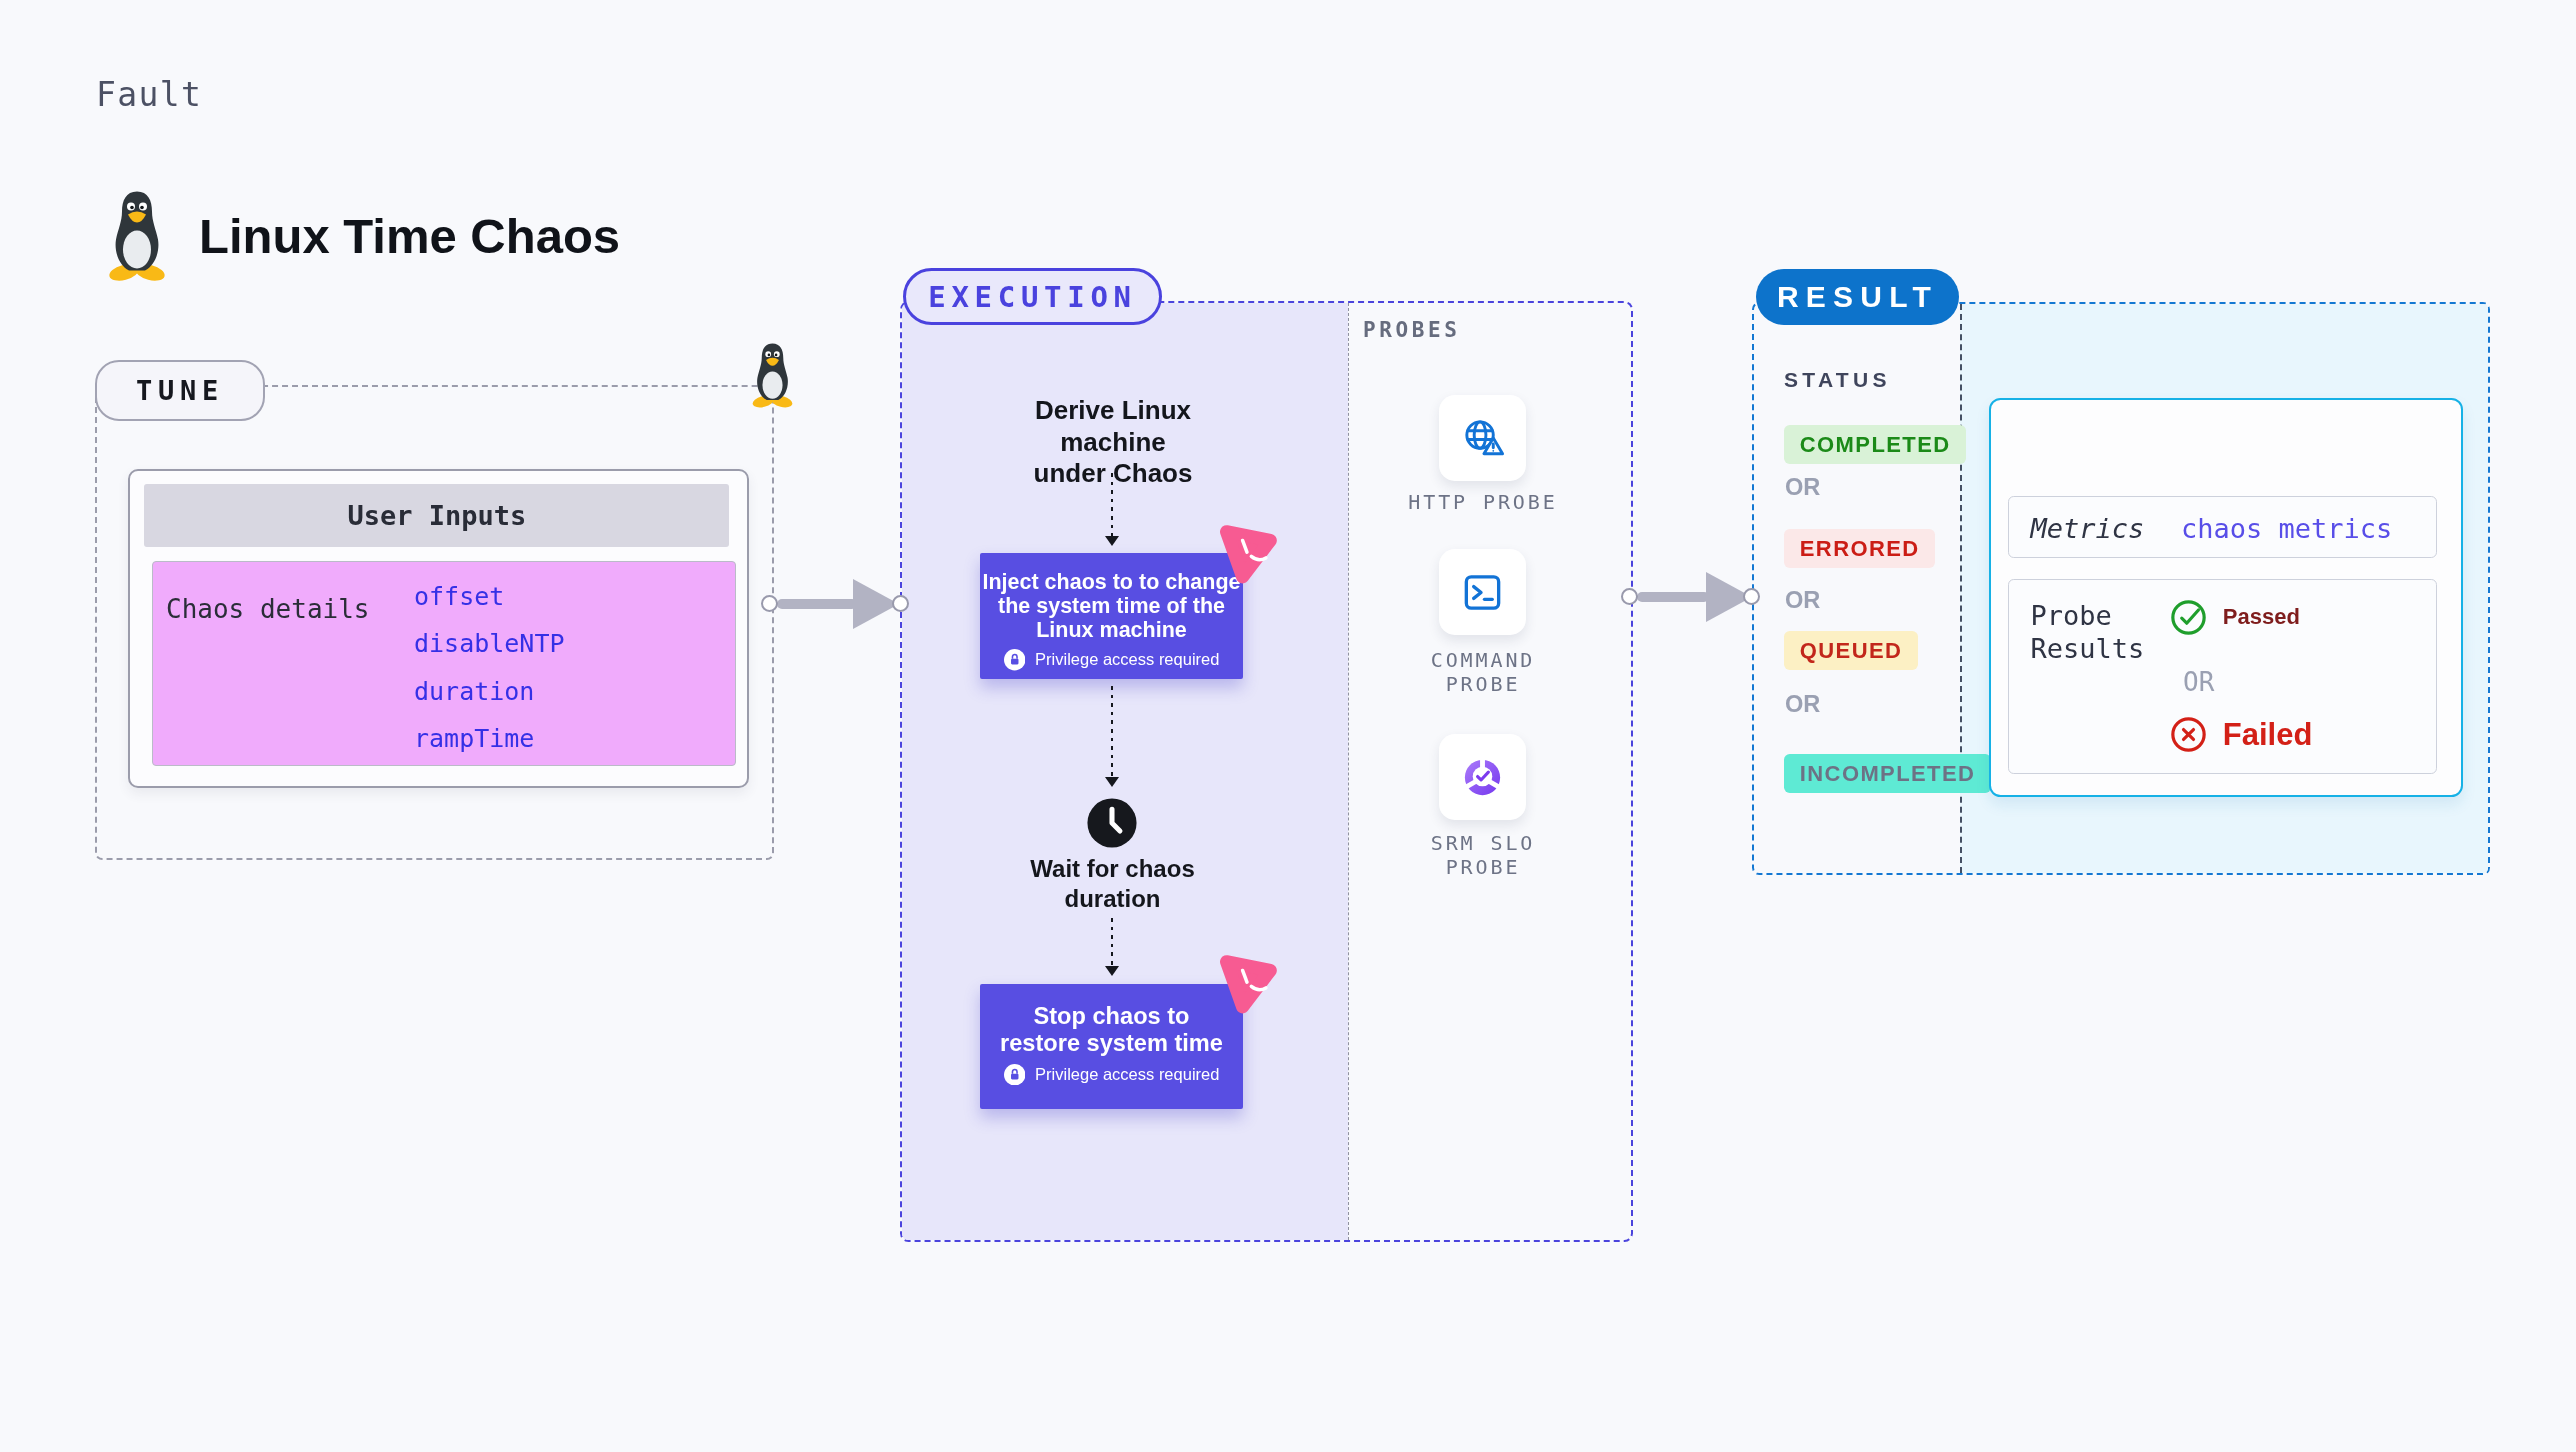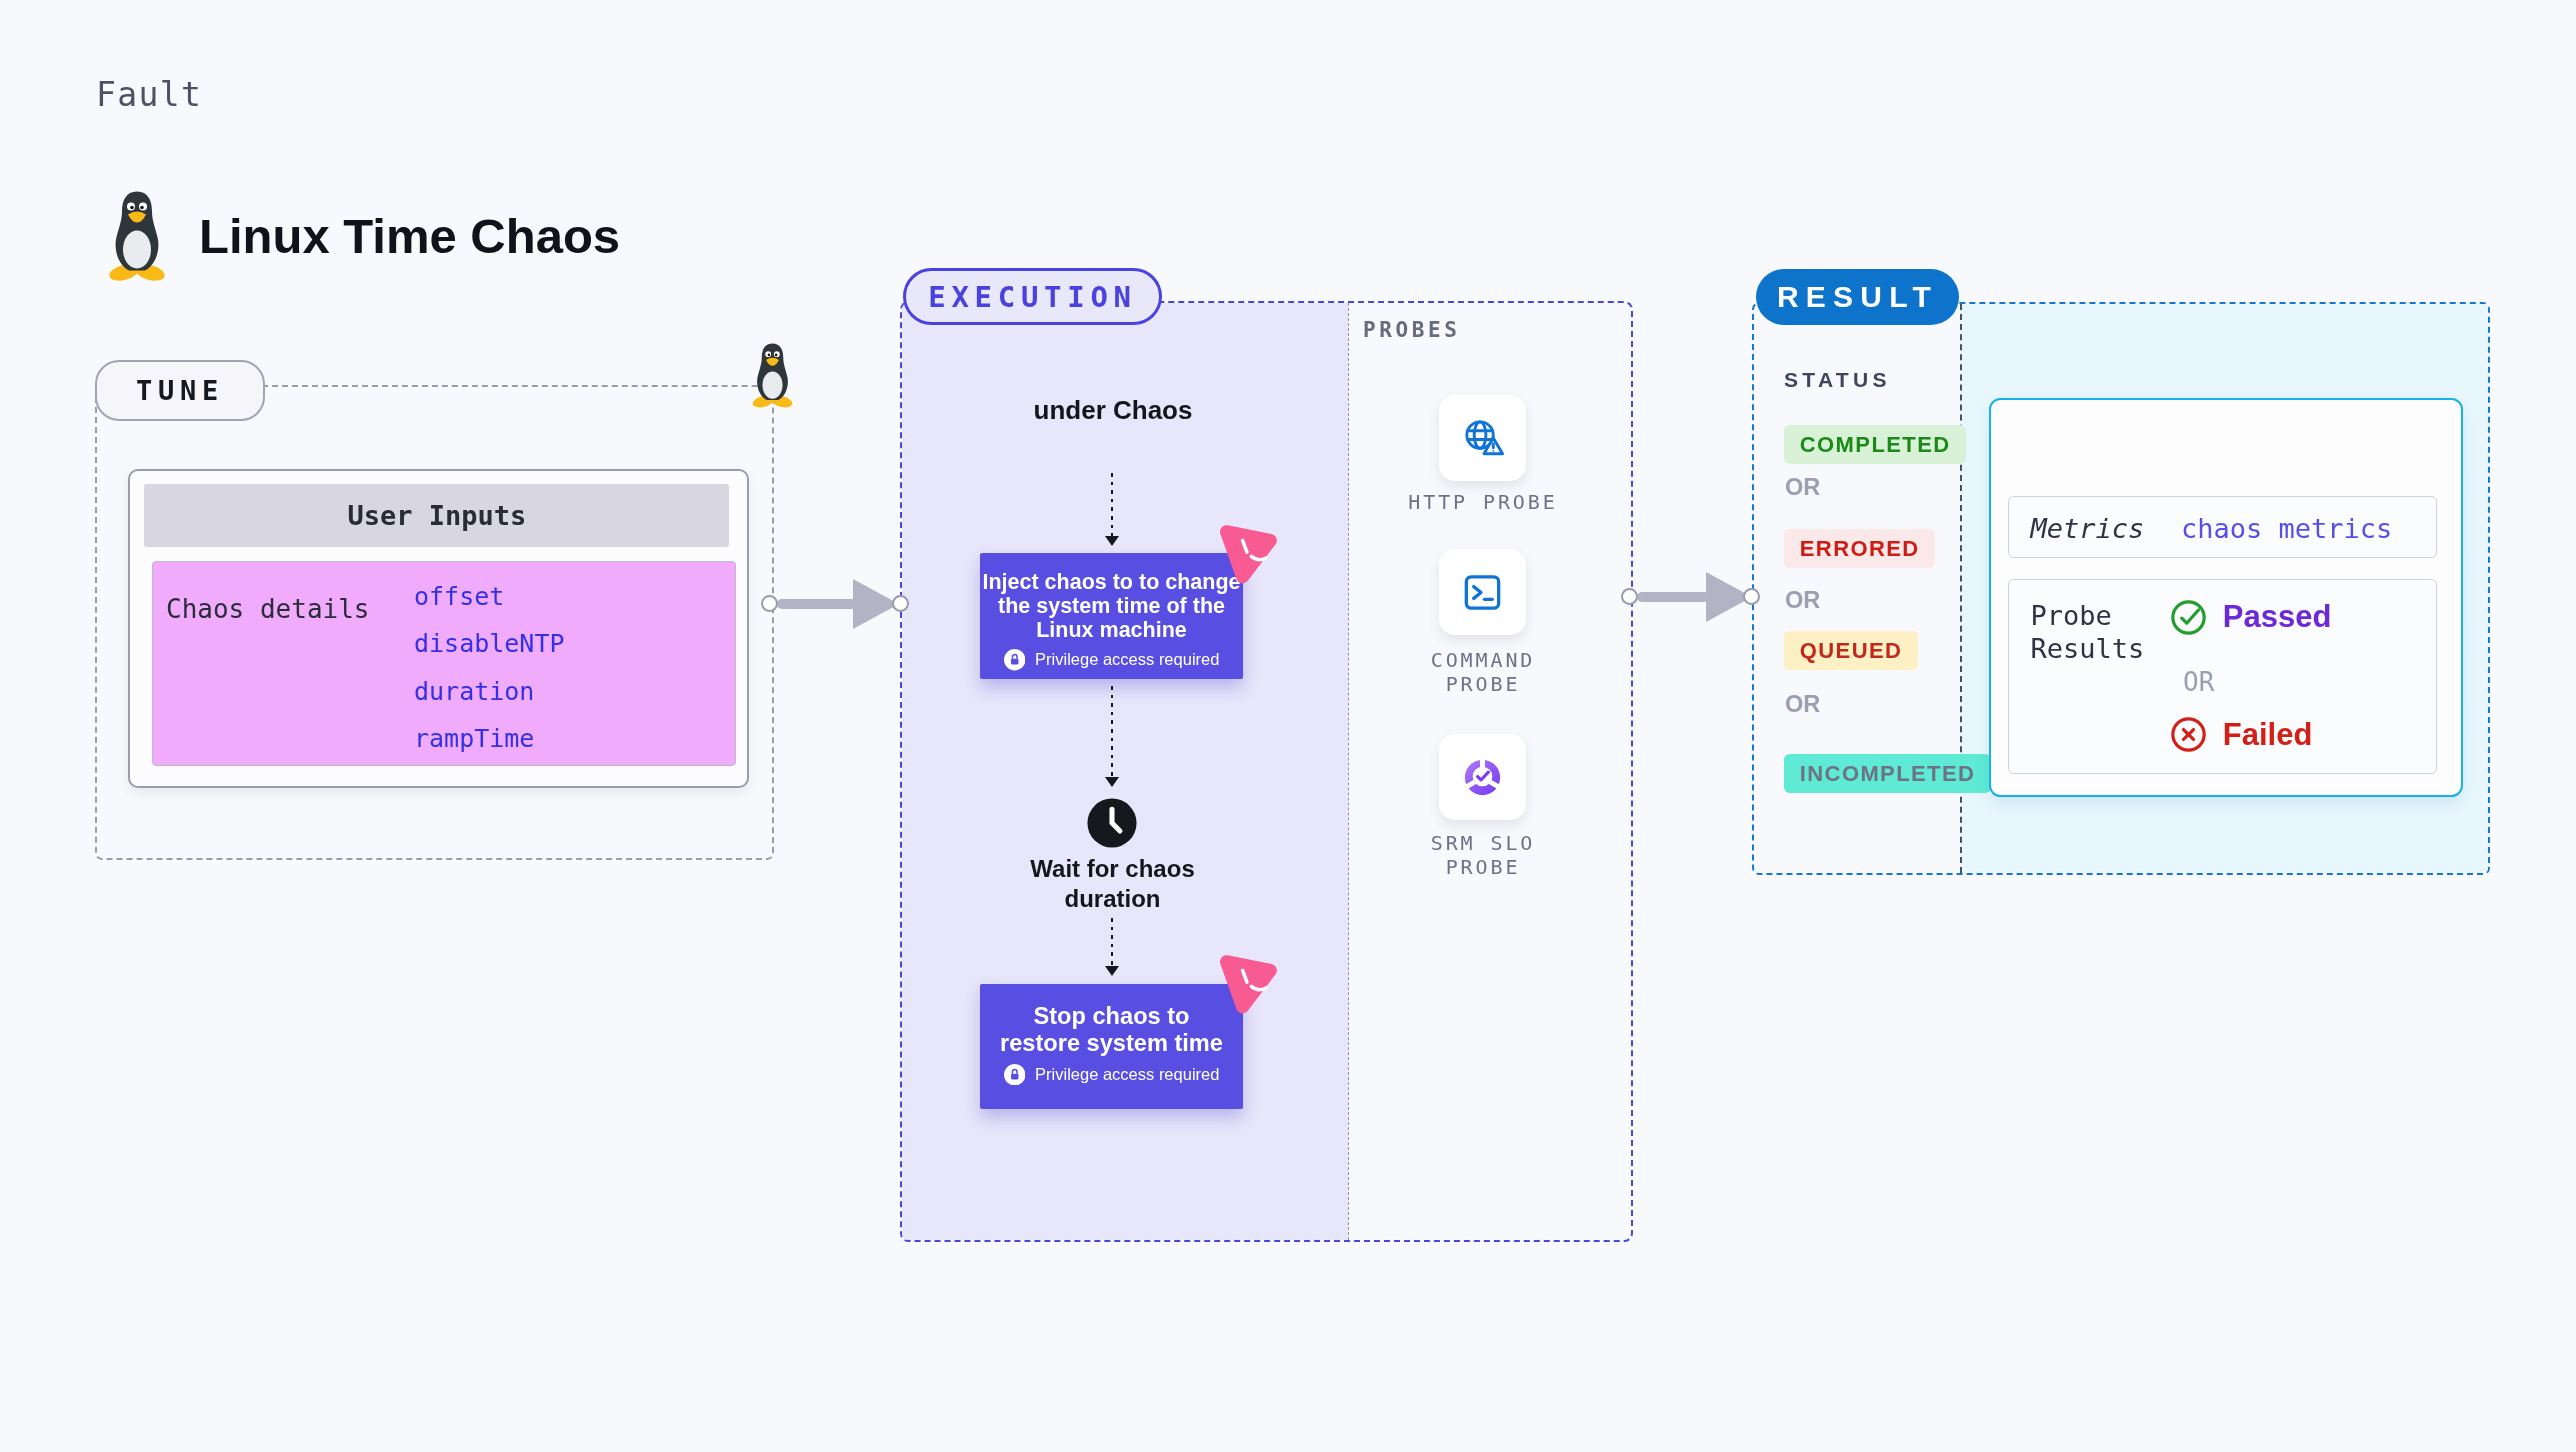--- a/index.html
+++ b/index.html
@@ -96,21 +96,21 @@
   .output-header{left:17px;top:17px;width:430px;height:62px;background:#d5d4de;border-radius:2.9px;
                  display:flex;align-items:center;justify-content:center;font-size:29px;font-weight:bold;color:#5e6375;}
   .output-row{left:17px;width:427px;background:#fbfcfe;border:1.4px solid #cdd1dc;border-radius:5.7px;}
   .metrics-row{top:96px;height:60px;}
   .proberes-row{top:179px;height:193px;}
   .metrics-label{left:21.5px;top:15.8px;font-size:27px;color:#2f3444;font-style:italic;}
   .metrics-value{left:172px;top:15.8px;font-size:27px;color:#584ee8;}
   .proberes-label{left:21.5px;top:18.6px;font-size:27px;line-height:33px;color:#2f3444;}
   .result-line{position:absolute;left:161px;display:flex;align-items:center;gap:15.8px;}
   .passed-line{top:18.6px;} .failed-line{top:136px;}
-  .passed-text{font-size:31px;font-weight:bold;color:#6d28d9;}
+  .passed-text{font-size:22px;font-weight:bold;color:#7f1d1d;}
   .failed-text{font-size:31px;font-weight:bold;color:#d32017;}
   .output-or{position:absolute;left:174px;top:87px;font-size:26px;color:#9aa0b2;}
 </style>
 </head>
 <body>
 
 <div class="canvas">
 
   <div class="abs mono fault-eyebrow">Fault</div>
 
@@ -160,20 +160,21 @@
     <div class="fa-node" style="left:131px;top:22px;"></div>
   </div>
 
   <div class="abs exec-box">
     <div class="exec-fill"></div>
     <div class="probes-divider"></div>
   </div>
   <div class="abs mono exec-pill">EXECUTION</div>
 
   <div class="abs sans derive-text">
+    <div>Derive Linux machine</div>
     <div>under Chaos</div>
   </div>
 
   <div class="dotted-v" style="left:1111px;top:473px;height:69px;"></div>
 
   <div class="abs chaos-step inject-box">
     <div class="step-lines sans">
       <div>Inject chaos to to change</div>
       <div>the system time of the</div>
       <div>Linux machine</div>

